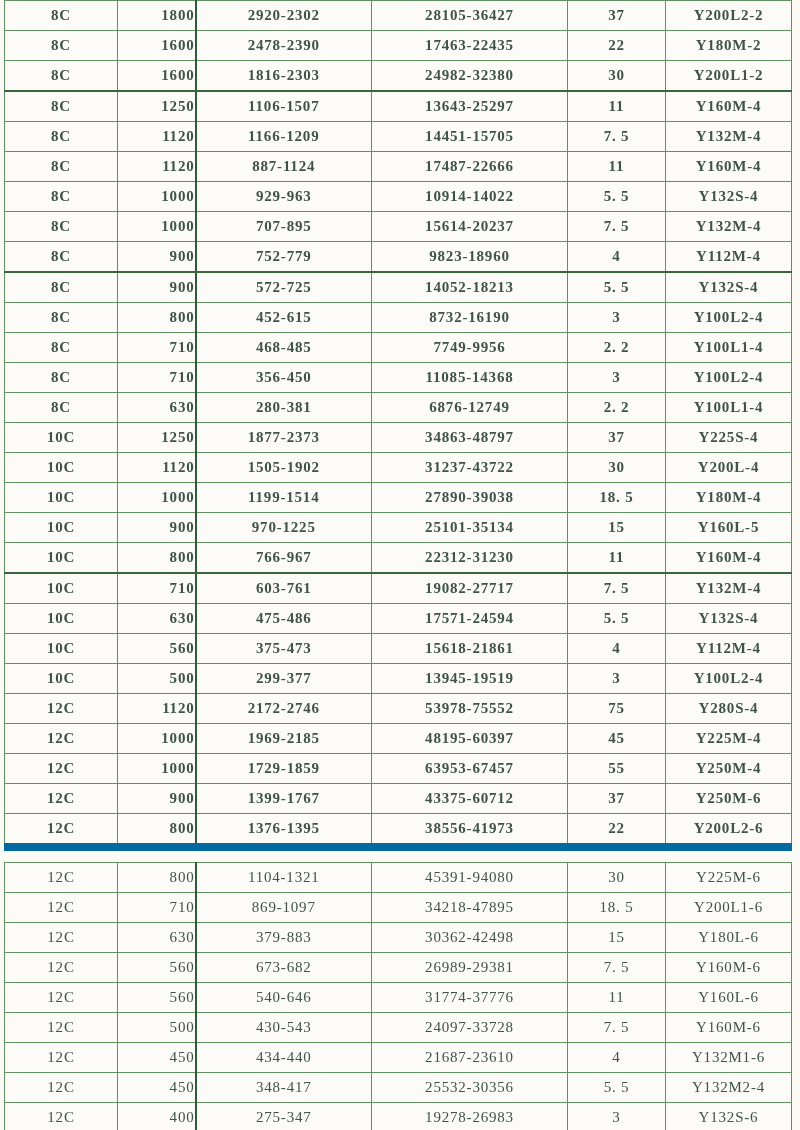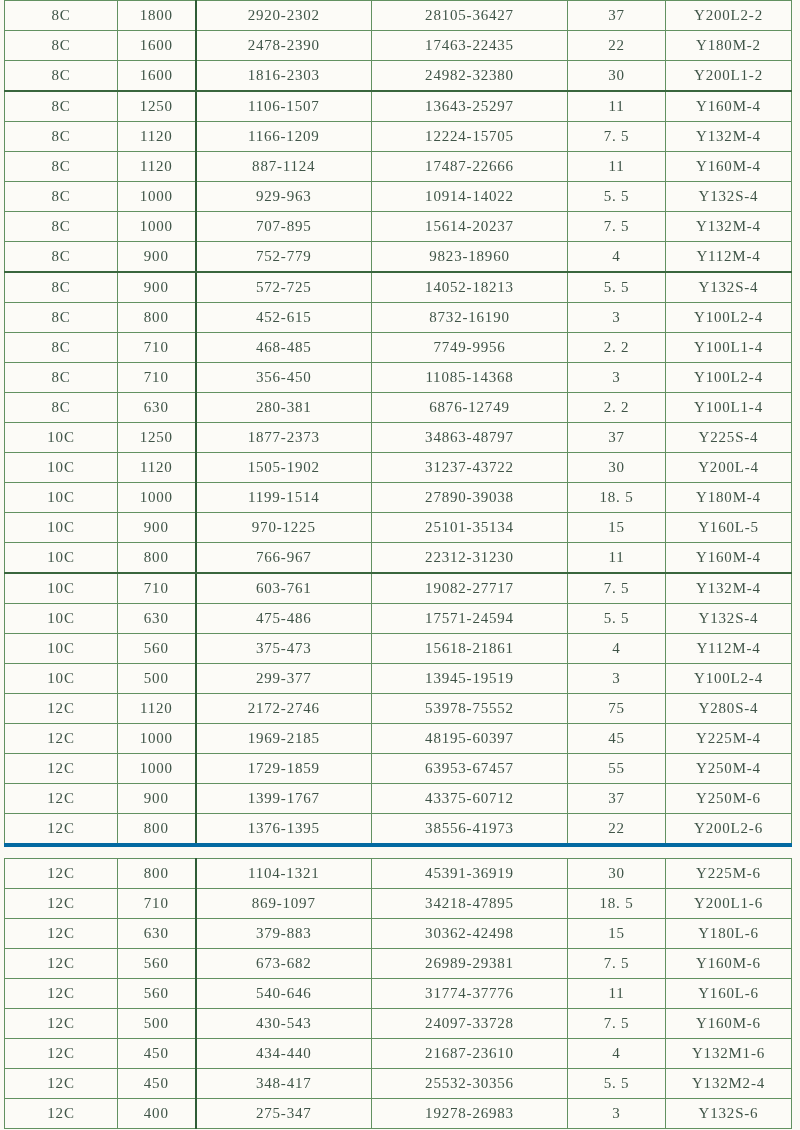--- a/index.html
+++ b/index.html
@@ -16,36 +16,36 @@
   .table-wrap {
     position: absolute;
     left: 4px; top: 0; width: 787px;
   }
   table.catalog {
     border-collapse: collapse;
     table-layout: fixed;
     width: 787px;
     border: 1px solid #4f7f52;
   }
-  table.catalog.block-first { border-bottom: 4px solid #0369a1; }
+  table.catalog.block-first { border-bottom: 8px solid #0369a1; font-weight: bold; }
   td {
     border: 1px solid #629161;
     background: #fcfbf7;
     text-align: center;
     vertical-align: middle;
     font-size: 15px;
     color: #3f5447;
     letter-spacing: 0.8px;
     padding: 0;
     height: 29px;
     white-space: nowrap;
     overflow: hidden;
   }
   
-  td:nth-child(2) { border-right: 2px solid #2f5c36; }
+  td:nth-child(2) { border-right: 2px solid #2f5c36; text-align: right; }
   tr.thick-bottom td { border-bottom: 2px solid #39663d; }
   .block-gap { height: 11px; }
 </style>
 </head>
 <body>
 
 <div class="page">
   <div class="table-wrap">
 
     <table class="catalog block-first">
@@ -87,21 +87,21 @@
             <td>1250</td>
             <td>1106-1507</td>
             <td>13643-25297</td>
             <td>11</td>
             <td>Y160M-4</td>
           </tr>
           <tr>
             <td>8C</td>
             <td>1120</td>
             <td>1166-1209</td>
-            <td>12224-15705</td>
+            <td>14451-15705</td>
             <td>7. 5</td>
             <td>Y132M-4</td>
           </tr>
           <tr>
             <td>8C</td>
             <td>1120</td>
             <td>887-1124</td>
             <td>17487-22666</td>
             <td>11</td>
             <td>Y160M-4</td>
@@ -294,21 +294,21 @@
         <col style="width:176px">
         <col style="width:196px">
         <col style="width:98px">
         <col style="width:126px">
       </colgroup>
       <tbody>
           <tr>
             <td>12C</td>
             <td>800</td>
             <td>1104-1321</td>
-            <td>45391-36919</td>
+            <td>45391-94080</td>
             <td>30</td>
             <td>Y225M-6</td>
           </tr>
           <tr>
             <td>12C</td>
             <td>710</td>
             <td>869-1097</td>
             <td>34218-47895</td>
             <td>18. 5</td>
             <td>Y200L1-6</td>

